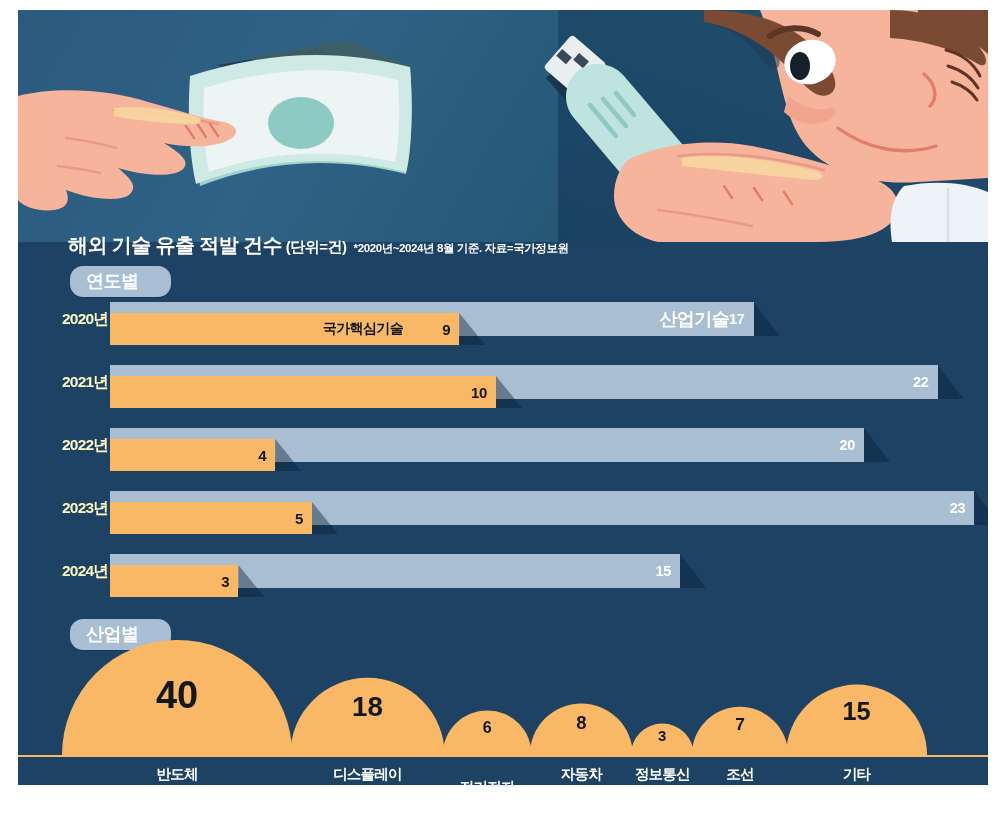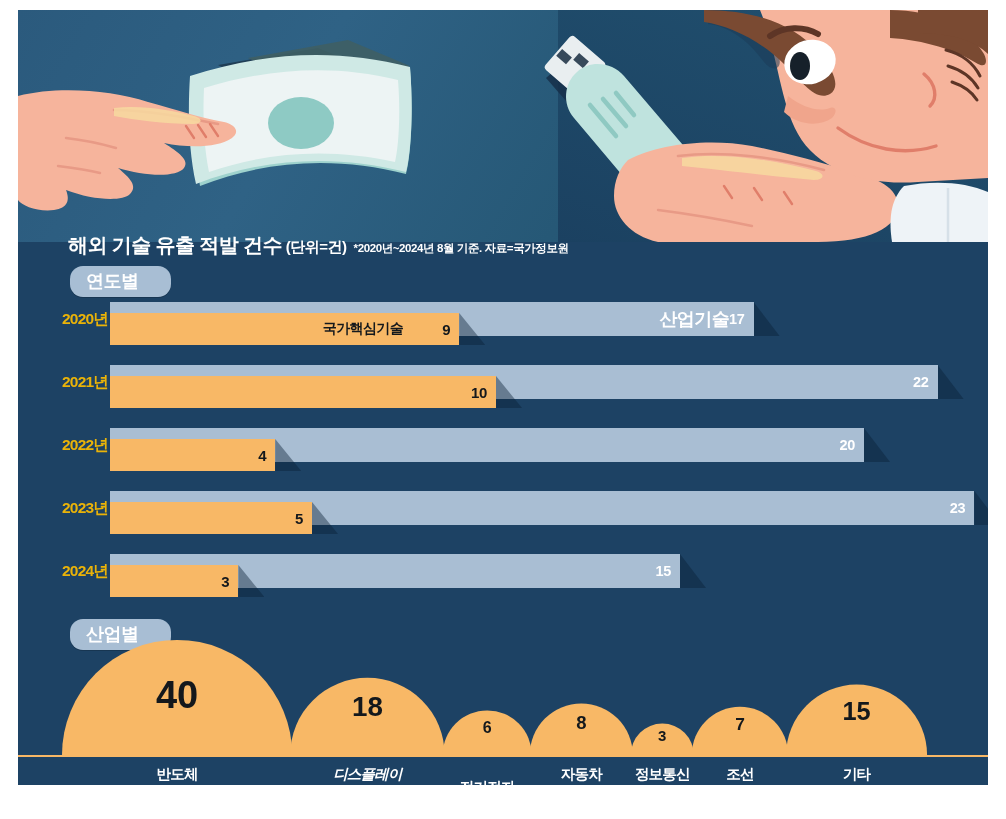--- a/index.html
+++ b/index.html
@@ -54,21 +54,21 @@
     box-shadow:0 1px 0 rgba(0,0,0,.18);
   }
   #badge-year{left:52px;top:256px;}
   #badge-ind{left:52px;top:609px;}
 
   
   #bars{position:absolute;left:0;top:280px;width:970px;height:320px;}
   .brow{position:relative;height:63px;}
   .ylabel{
     position:absolute;left:16px;top:19px;width:74px;text-align:right;
-    color:#eab308;font-size:15.5px;font-weight:bold;letter-spacing:-.8px;
+    color:#fef9c3;font-size:15.5px;font-weight:bold;letter-spacing:-.8px;
   }
   .track{position:absolute;left:92px;top:0;right:0;height:63px;}
   .bar{
     position:absolute;left:0;
     display:flex;align-items:center;justify-content:flex-end;
     box-sizing:border-box;
   }
   .bar-blue{
     top:12px;height:34px;
     background:#a9bed3;
@@ -263,21 +263,21 @@
           <path d="M272.213813660258 145 A77.21606050557098 77.21606050557098 0 0 1 426.6459346713999 145 Z" fill="#f8b866"></path>
           <path d="M424.6459346713999 145 A44.580713318653835 44.580713318653835 0 0 1 513.8073613087075 145 Z" fill="#f8b866"></path>
           <path d="M511.80736130870764 145 A51.477373670380665 51.477373670380665 0 0 1 614.7621086494689 145 Z" fill="#f8b866"></path>
           <path d="M612.7621086494689 145 A31.523324697753562 31.523324697753562 0 0 1 675.808758044976 145 Z" fill="#f8b866"></path>
           <path d="M673.808758044976 145 A48.15267386137555 48.15267386137555 0 0 1 770.1141057677271 145 Z" fill="#f8b866"></path>
           <path d="M768.1141057677271 145 A70.48829690097499 70.48829690097499 0 0 1 909.0906995696771 145 Z" fill="#f8b866"></path>
         </svg>
         <div class="dome-val" style="left: 159.107px; top: 66px; font-size: 38px;">40</div>
         <div class="dome-lbl" style="left: 159.107px; top: 155px;">반도체</div>
         <div class="dome-val" style="left: 349.43px; top: 83.2272px; font-size: 27.7978px;">18</div>
-        <div class="dome-lbl" style="left: 349.43px; top: 155px; font-style: italic;">디스플레이</div>
+        <div class="dome-lbl" style="left: 349.43px; top: 155px;">디스플레이</div>
         <div class="dome-val" style="left: 469.227px; top: 109.335px; font-size: 16.0491px;">6</div>
         <div class="dome-lbl" style="left: 469.227px; top: 155px; margin-top: 13px;">전기전자</div>
         <div class="dome-val" style="left: 563.285px; top: 103.818px; font-size: 18.5319px;">8</div>
         <div class="dome-lbl" style="left: 563.285px; top: 155px;">자동차</div>
         <div class="dome-val" style="left: 644.285px; top: 117.956px; font-size: 15px;">3</div>
         <div class="dome-lbl" style="left: 644.285px; top: 155px;">정보통신</div>
         <div class="dome-val" style="left: 721.961px; top: 106.478px; font-size: 17.335px;">7</div>
         <div class="dome-lbl" style="left: 721.961px; top: 155px;">조선</div>
         <div class="dome-val" style="left: 838.602px; top: 88.6094px; font-size: 25.3758px;">15</div>
         <div class="dome-lbl" style="left: 838.602px; top: 155px;">기타</div>

